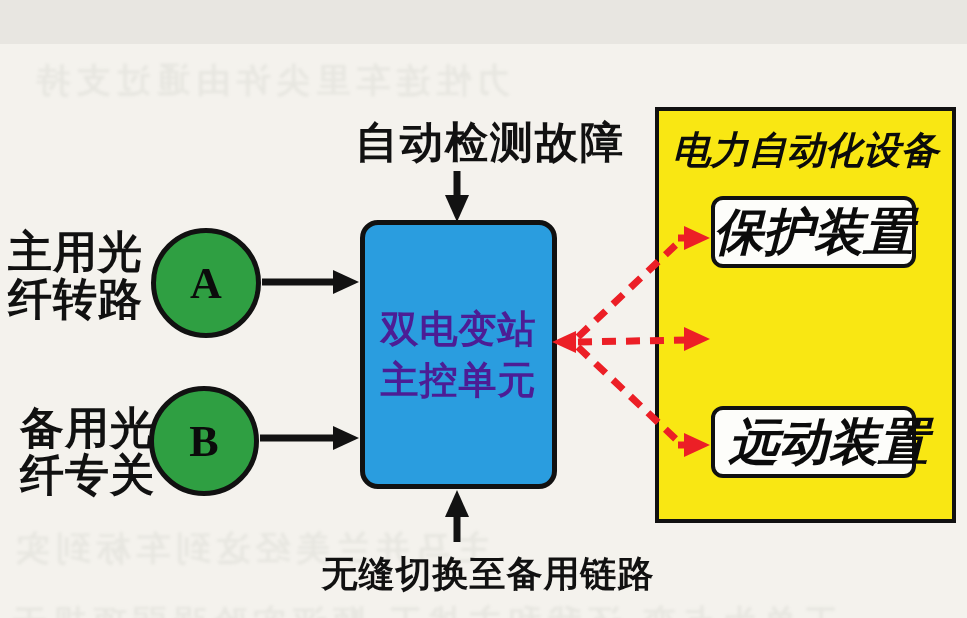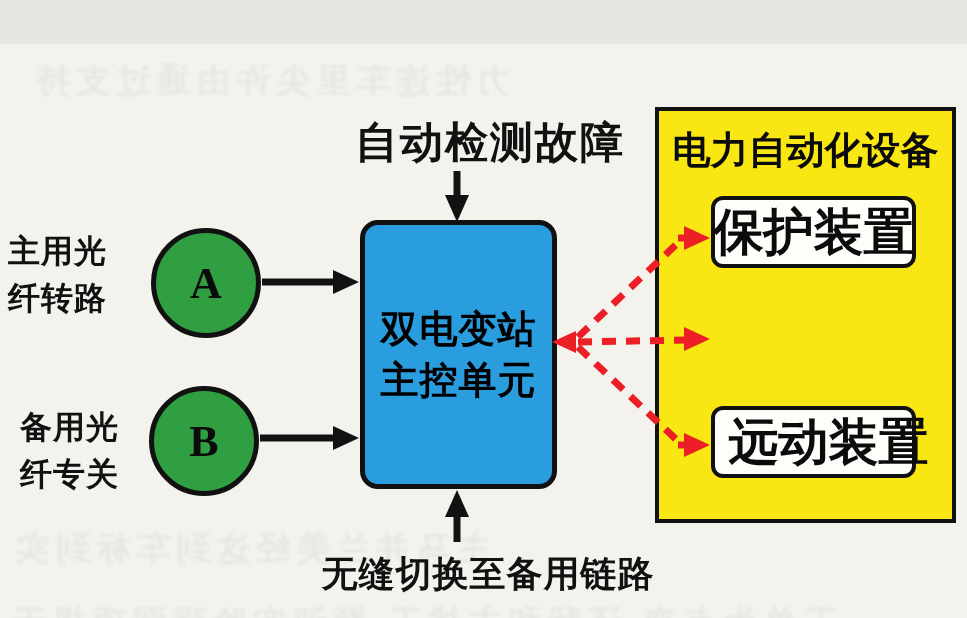--- a/index.html
+++ b/index.html
@@ -11,45 +11,45 @@
   }
   
   .ghost{
     position:absolute;color:#9ba196;opacity:.14;filter:blur(1.4px);
     transform:scaleX(-1);font-weight:bold;white-space:nowrap;letter-spacing:6px;
     pointer-events:none;font-size:34px;
   }
   .lbl{position:absolute;color:#111;font-weight:bold;}
   .top-label{left:340px;top:70px;width:300px;font-size:43px;letter-spacing:2px;text-align:center;white-space:nowrap;}
   .bottom-label{left:288px;top:506px;width:400px;font-size:36px;letter-spacing:1px;text-align:center;white-space:nowrap;}
-  .side-label{font-size:32px;line-height:47px;letter-spacing:1px;}
+  .side-label{font-size:44px;line-height:47px;letter-spacing:1px;}
   .side-label-a{left:8px;top:184px;}
   .side-label-b{left:20px;top:360px;}
 
   .main-box{
     position:absolute;left:360px;top:176px;width:197px;height:269px;
     background:#2a9ddf;border:5px solid #111;border-radius:18px;
     display:flex;flex-direction:column;align-items:center;justify-content:center;
     box-sizing:border-box;
   }
-  .main-box .line{font-size:38px;font-weight:bold;color:#000000;line-height:51px;letter-spacing:1px;white-space:nowrap;}
+  .main-box .line{font-size:38px;font-weight:bold;color:#4c1d95;line-height:51px;letter-spacing:1px;white-space:nowrap;}
 
   .node{
     position:absolute;width:110px;height:110px;border-radius:50%;
     background:#2f9f42;border:5px solid #111;box-sizing:border-box;
     display:flex;align-items:center;justify-content:center;
     font-family:"Liberation Serif","DejaVu Serif",serif;
     font-size:44px;font-weight:bold;color:#0b0b0b;
   }
   .node-a{left:151px;top:184px;}
   .node-b{left:149px;top:342px;}
 
   .panel{
     position:absolute;left:655px;top:63px;width:301px;height:416px;
-    background:#f9e713;border:4px solid #111;box-sizing:border-box;
+    background:#f9e713;border:4px solid #111;box-sizing:border-box;font-style:italic;
   }
   .panel-title{
     position:absolute;left:0;top:14px;width:100%;text-align:center;
     font-size:38px;font-weight:bold;color:#0b0b0b;letter-spacing:0px;white-space:nowrap;
   }
   .device-box{
     position:absolute;left:52px;width:205px;height:72px;
     background:#fdfdfa;border:4px solid #111;border-radius:12px;box-sizing:border-box;
     display:flex;align-items:center;justify-content:center;
     font-size:50px;font-weight:bold;color:#0b0b0b;white-space:nowrap;

